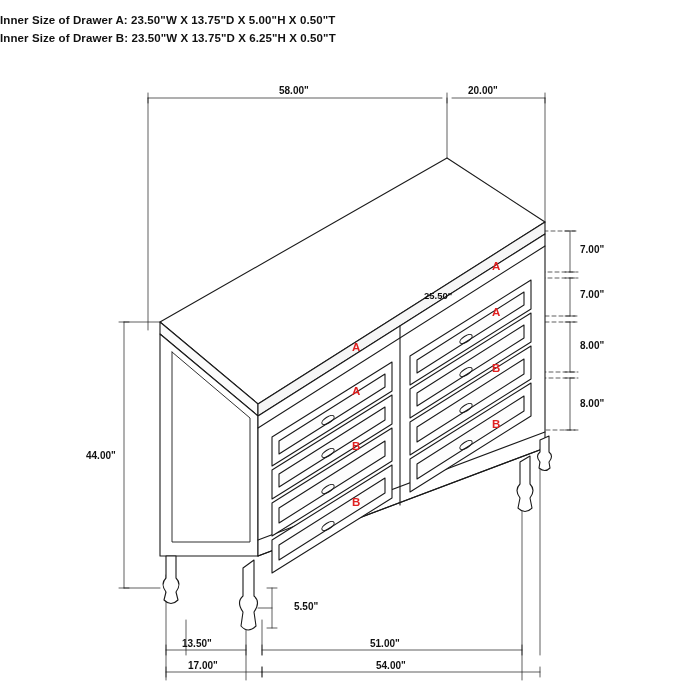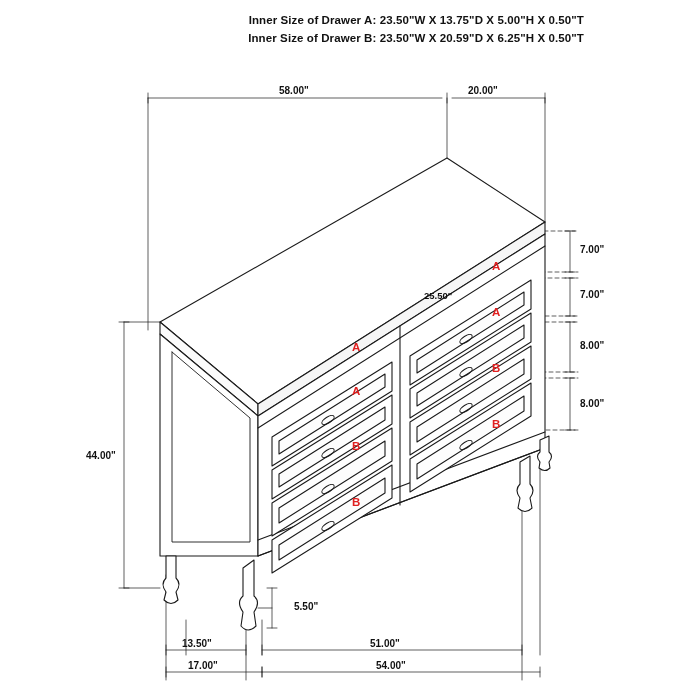--- a/index.html
+++ b/index.html
@@ -17,21 +17,21 @@
   }
   #stage {
     position: relative;
     width: 700px;
     height: 700px;
   }
   .hdr {
     position: absolute;
     left: 0;
     width: 584px;
-    text-align: right;
+    text-align: left;
     font-weight: bold;
     font-size: 11.5px;
     letter-spacing: 0.1px;
     color: #111;
   }
   #hdr1 { top: 14px; }
   #hdr2 { top: 32px; }
 
   svg#diagram {
     position: absolute;
@@ -52,21 +52,21 @@
     color: #e02020;
   }
   .dimtext.small { font-size: 9.5px; }
 </style>
 </head>
 <body>
 
 <div id="stage">
 
   <div class="hdr" id="hdr1">Inner Size of Drawer A: 23.50"W X 13.75"D X 5.00"H X 0.50"T</div>
-  <div class="hdr" id="hdr2">Inner Size of Drawer B: 23.50"W X 20.59"D X 6.25"H X 0.50"T</div>
+  <div class="hdr" id="hdr2">Inner Size of Drawer B: 23.50"W X 13.75"D X 6.25"H X 0.50"T</div>
 
   <svg id="diagram" width="700" height="700" viewBox="0 0 700 700">
     <g fill="none" stroke="#1a1a1a" stroke-width="1.1" stroke-linejoin="round" stroke-linecap="round">
 
       <g stroke-width="0.7">
 
         <line x1="148" y1="98" x2="442" y2="98"></line>
         <line x1="452" y1="98" x2="545" y2="98"></line>
 
         <line x1="148" y1="93" x2="148" y2="103"></line>

